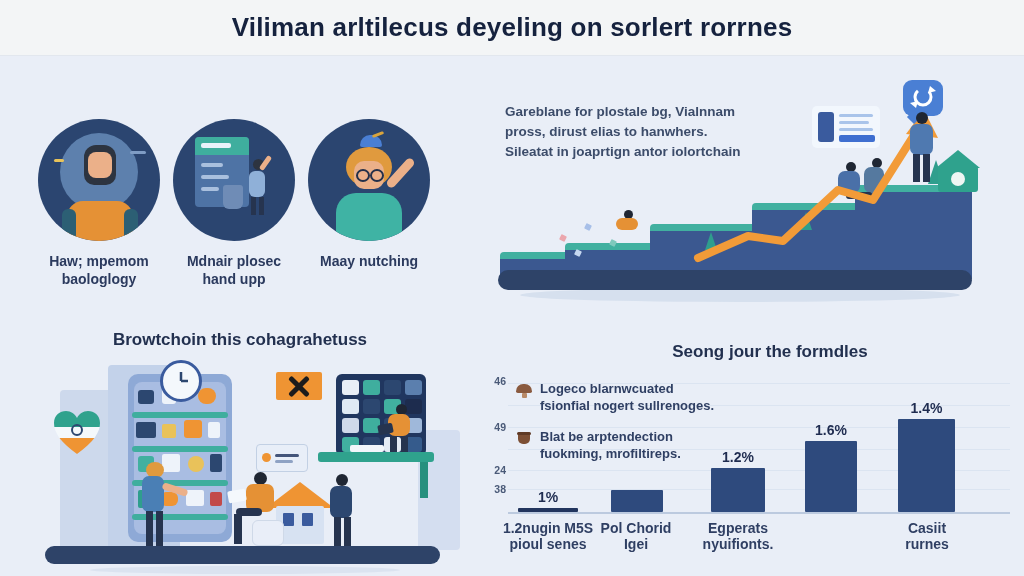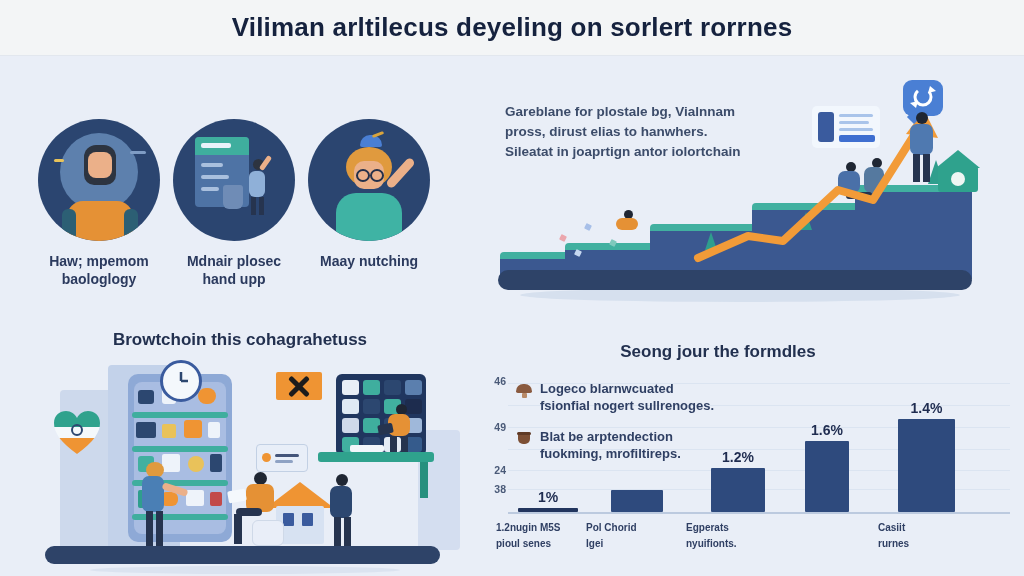--- a/index.html
+++ b/index.html
@@ -22,21 +22,21 @@
   .terrace{background:#3b5890;border-top:7px solid #41b0a0;border-radius:4px 4px 0 0;}
   .leaf{clip-path:polygon(50% 0,0 100%,100% 100%);background:#2f9e8d;}
   .confetti{width:6px;height:6px;transform:rotate(25deg);border-radius:1px;}
   
   #plot{left:18px;top:0;width:502px;height:140px;}
   .gridline{left:0;width:502px;height:1px;background:#dbe4f1;}
   .ytick{left:-20px;width:18px;text-align:right;font-size:10.5px;color:#4a5a78;font-weight:600;}
   .bar-slot{bottom:0;display:flex;flex-direction:column;align-items:center;justify-content:flex-end;}
   .bar-value{font-size:14px;font-weight:700;color:#1f2c50;margin-bottom:3px;min-height:0;}
   .bar{width:100%;background:#2e4a7d;border-radius:1px;}
-  .cat{top:148px;text-align:left;font-size:10px;font-weight:600;color:#2f3f63;line-height:16px;}
+  .cat{top:148px;text-align:center;font-size:14px;font-weight:600;color:#2f3f63;line-height:16px;}
   .cat span{display:block;}
   .legend-item{display:flex;gap:8px;align-items:flex-start;}
   .legend-text{font-size:13px;font-weight:600;color:#2f3f63;line-height:17px;}
   .legend-text span{display:block;}
   
   .head{border-radius:50%;background:#1f2633;}
   .torso{border-radius:7px;}
   .limb{background:#26344f;}
 </style>
 </head>
@@ -272,21 +272,21 @@
   <div class="abs head" style="left:254px;top:472px;width:13px;height:13px;"></div>
   <div class="abs torso" style="left:246px;top:484px;width:28px;height:28px;background:#e59135;"></div>
   <div class="abs" style="left:228px;top:490px;width:18px;height:12px;background:#f4f8fc;border-radius:2px;transform:rotate(-10deg);"></div>
   <div class="abs limb" style="left:236px;top:508px;width:26px;height:8px;border-radius:4px;"></div>
   <div class="abs limb" style="left:234px;top:514px;width:8px;height:30px;"></div>
   <div class="abs" style="left:252px;top:520px;width:30px;height:24px;background:#e9eef8;border:1px solid #cfd9e8;border-radius:6px;"></div>
 
   <div class="abs" style="left:45px;top:546px;width:395px;height:18px;background:#2e4368;border-radius:9px;"></div>
   <div class="abs" style="left:90px;top:566px;width:310px;height:8px;background:#dbe3f0;border-radius:50%;"></div>
 
-  <div class="abs section-heading" style="left:568px;top:342px;width:300px;">Seong jour the formdles</div>
+  <div class="abs section-heading" style="left:620px;top:342px;width:300px;">Seong jour the formdles</div>
 
   <div class="abs" style="left:490px;top:372px;width:524px;height:190px;">
     <div class="abs" id="plot">
 
       <div class="abs gridline" style="top:11px;"></div>
       <div class="abs gridline" style="top:33px;"></div>
       <div class="abs gridline" style="top:55px;"></div>
       <div class="abs gridline" style="top:77px;"></div>
       <div class="abs gridline" style="top:98px;"></div>
       <div class="abs gridline" style="top:117px;"></div>
@@ -323,21 +323,21 @@
         <div class="bar" style="background: rgb(34, 53, 94); height: 4px;"></div>
       </div>
       <div class="abs bar-slot" style="left:103px;width:52px;">
         <div class="bar-value"></div>
         <div class="bar" style="height: 22px;"></div>
       </div>
       <div class="abs bar-slot" style="left:203px;width:54px;">
         <div class="bar-value">1.2%</div>
         <div class="bar" style="height: 44px;"></div>
       </div>
-      <div class="abs bar-slot" style="left:297px;width:44px;">
+      <div class="abs bar-slot" style="left:297px;width:52px;">
         <div class="bar-value">1.6%</div>
         <div class="bar" style="height: 71px;"></div>
       </div>
       <div class="abs bar-slot" style="left:390px;width:57px;">
         <div class="bar-value">1.4%</div>
         <div class="bar" style="height: 93px;"></div>
       </div>
 
       <div class="abs cat" style="left:-12px;width:104px;">
         <span>1.2nugin M5S</span>

